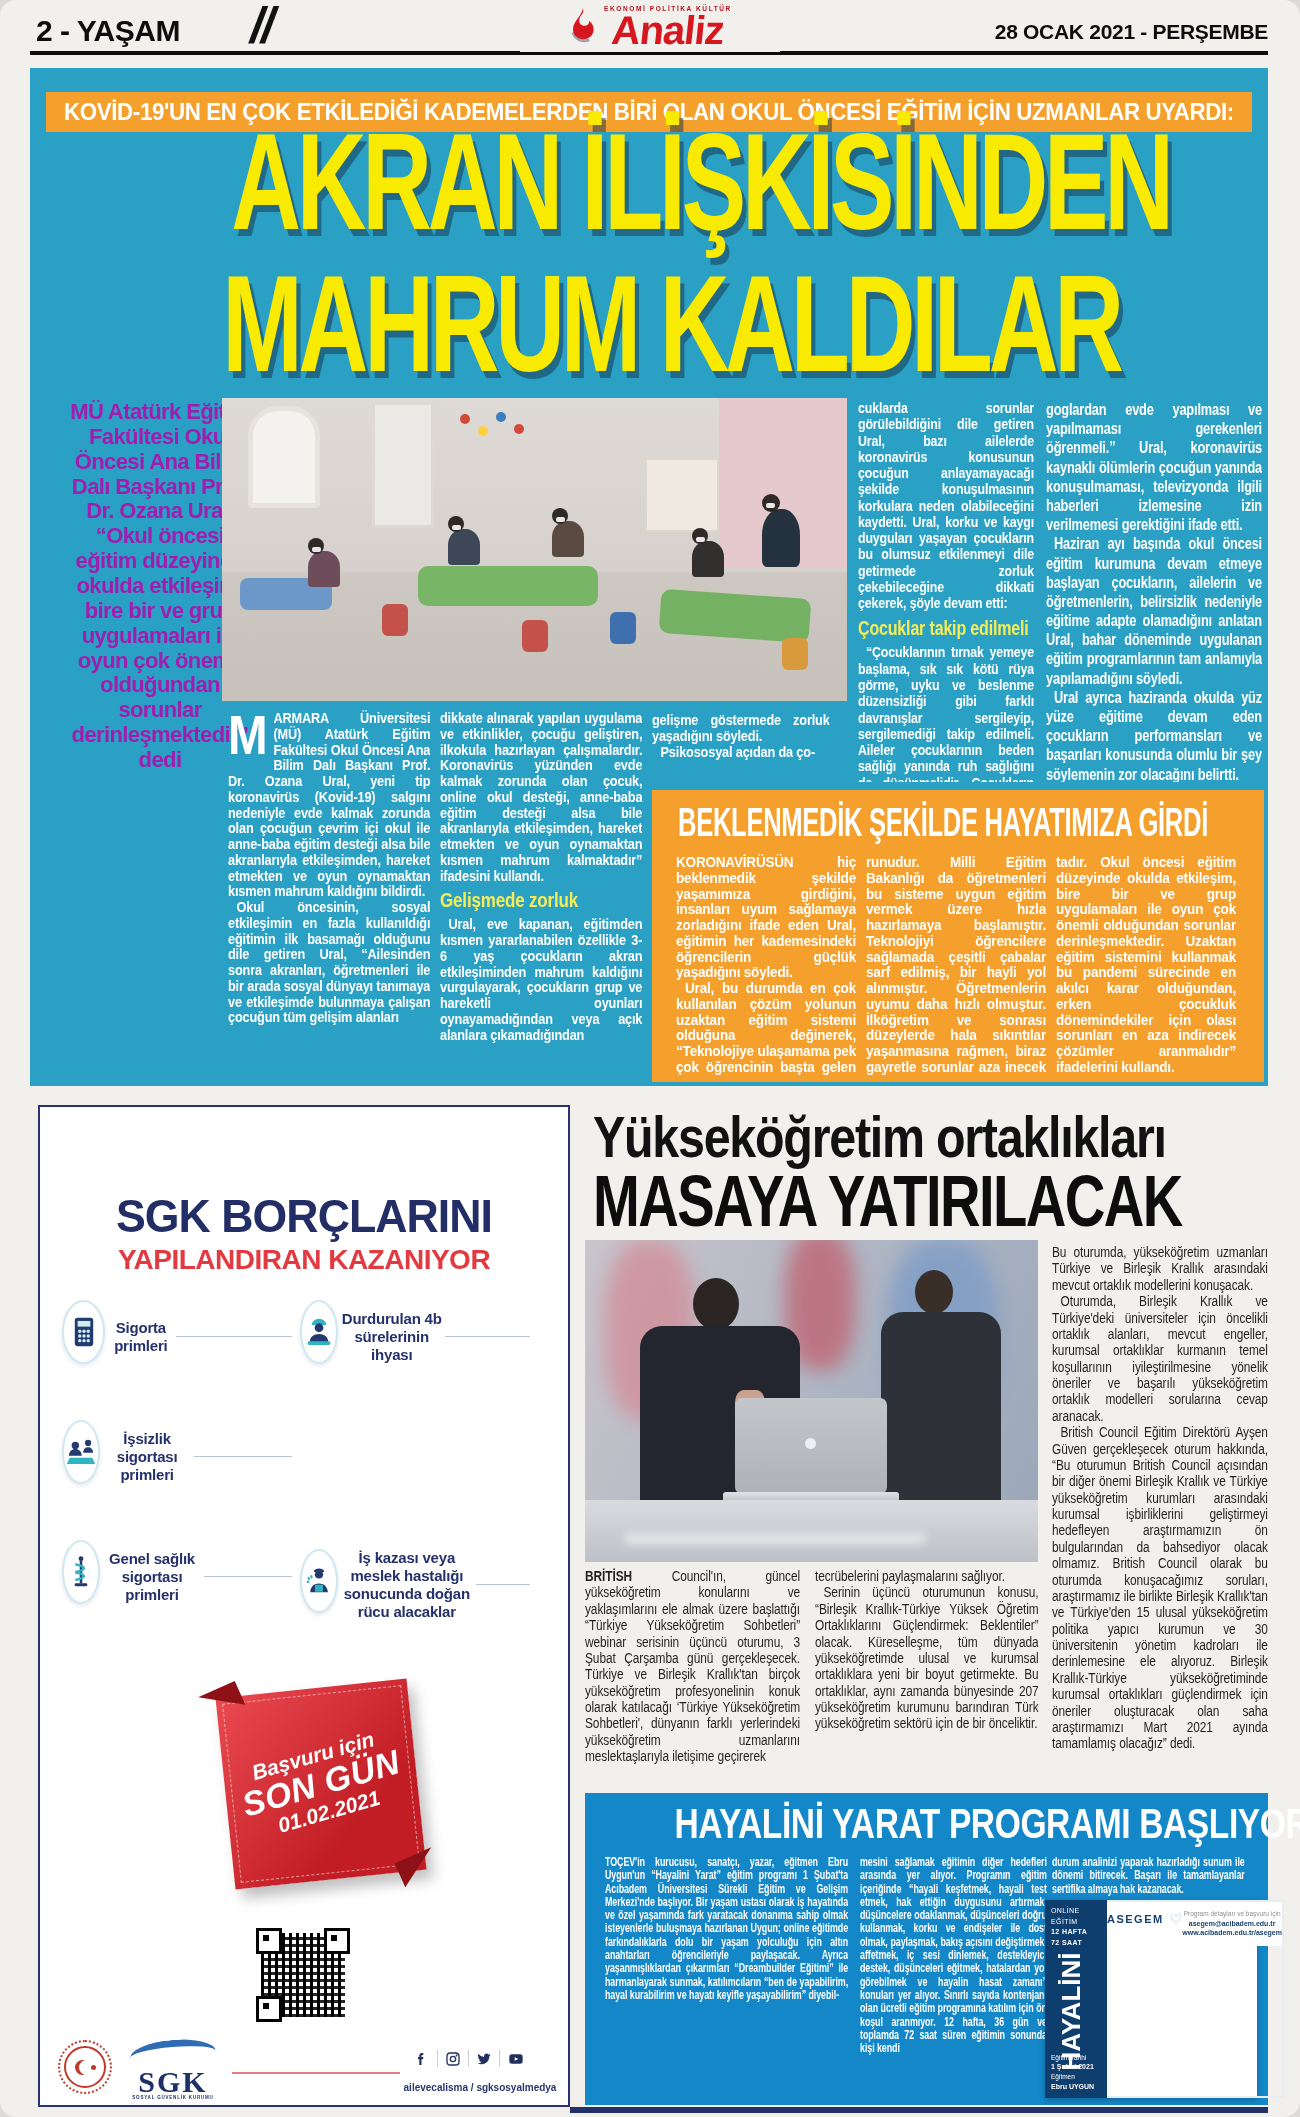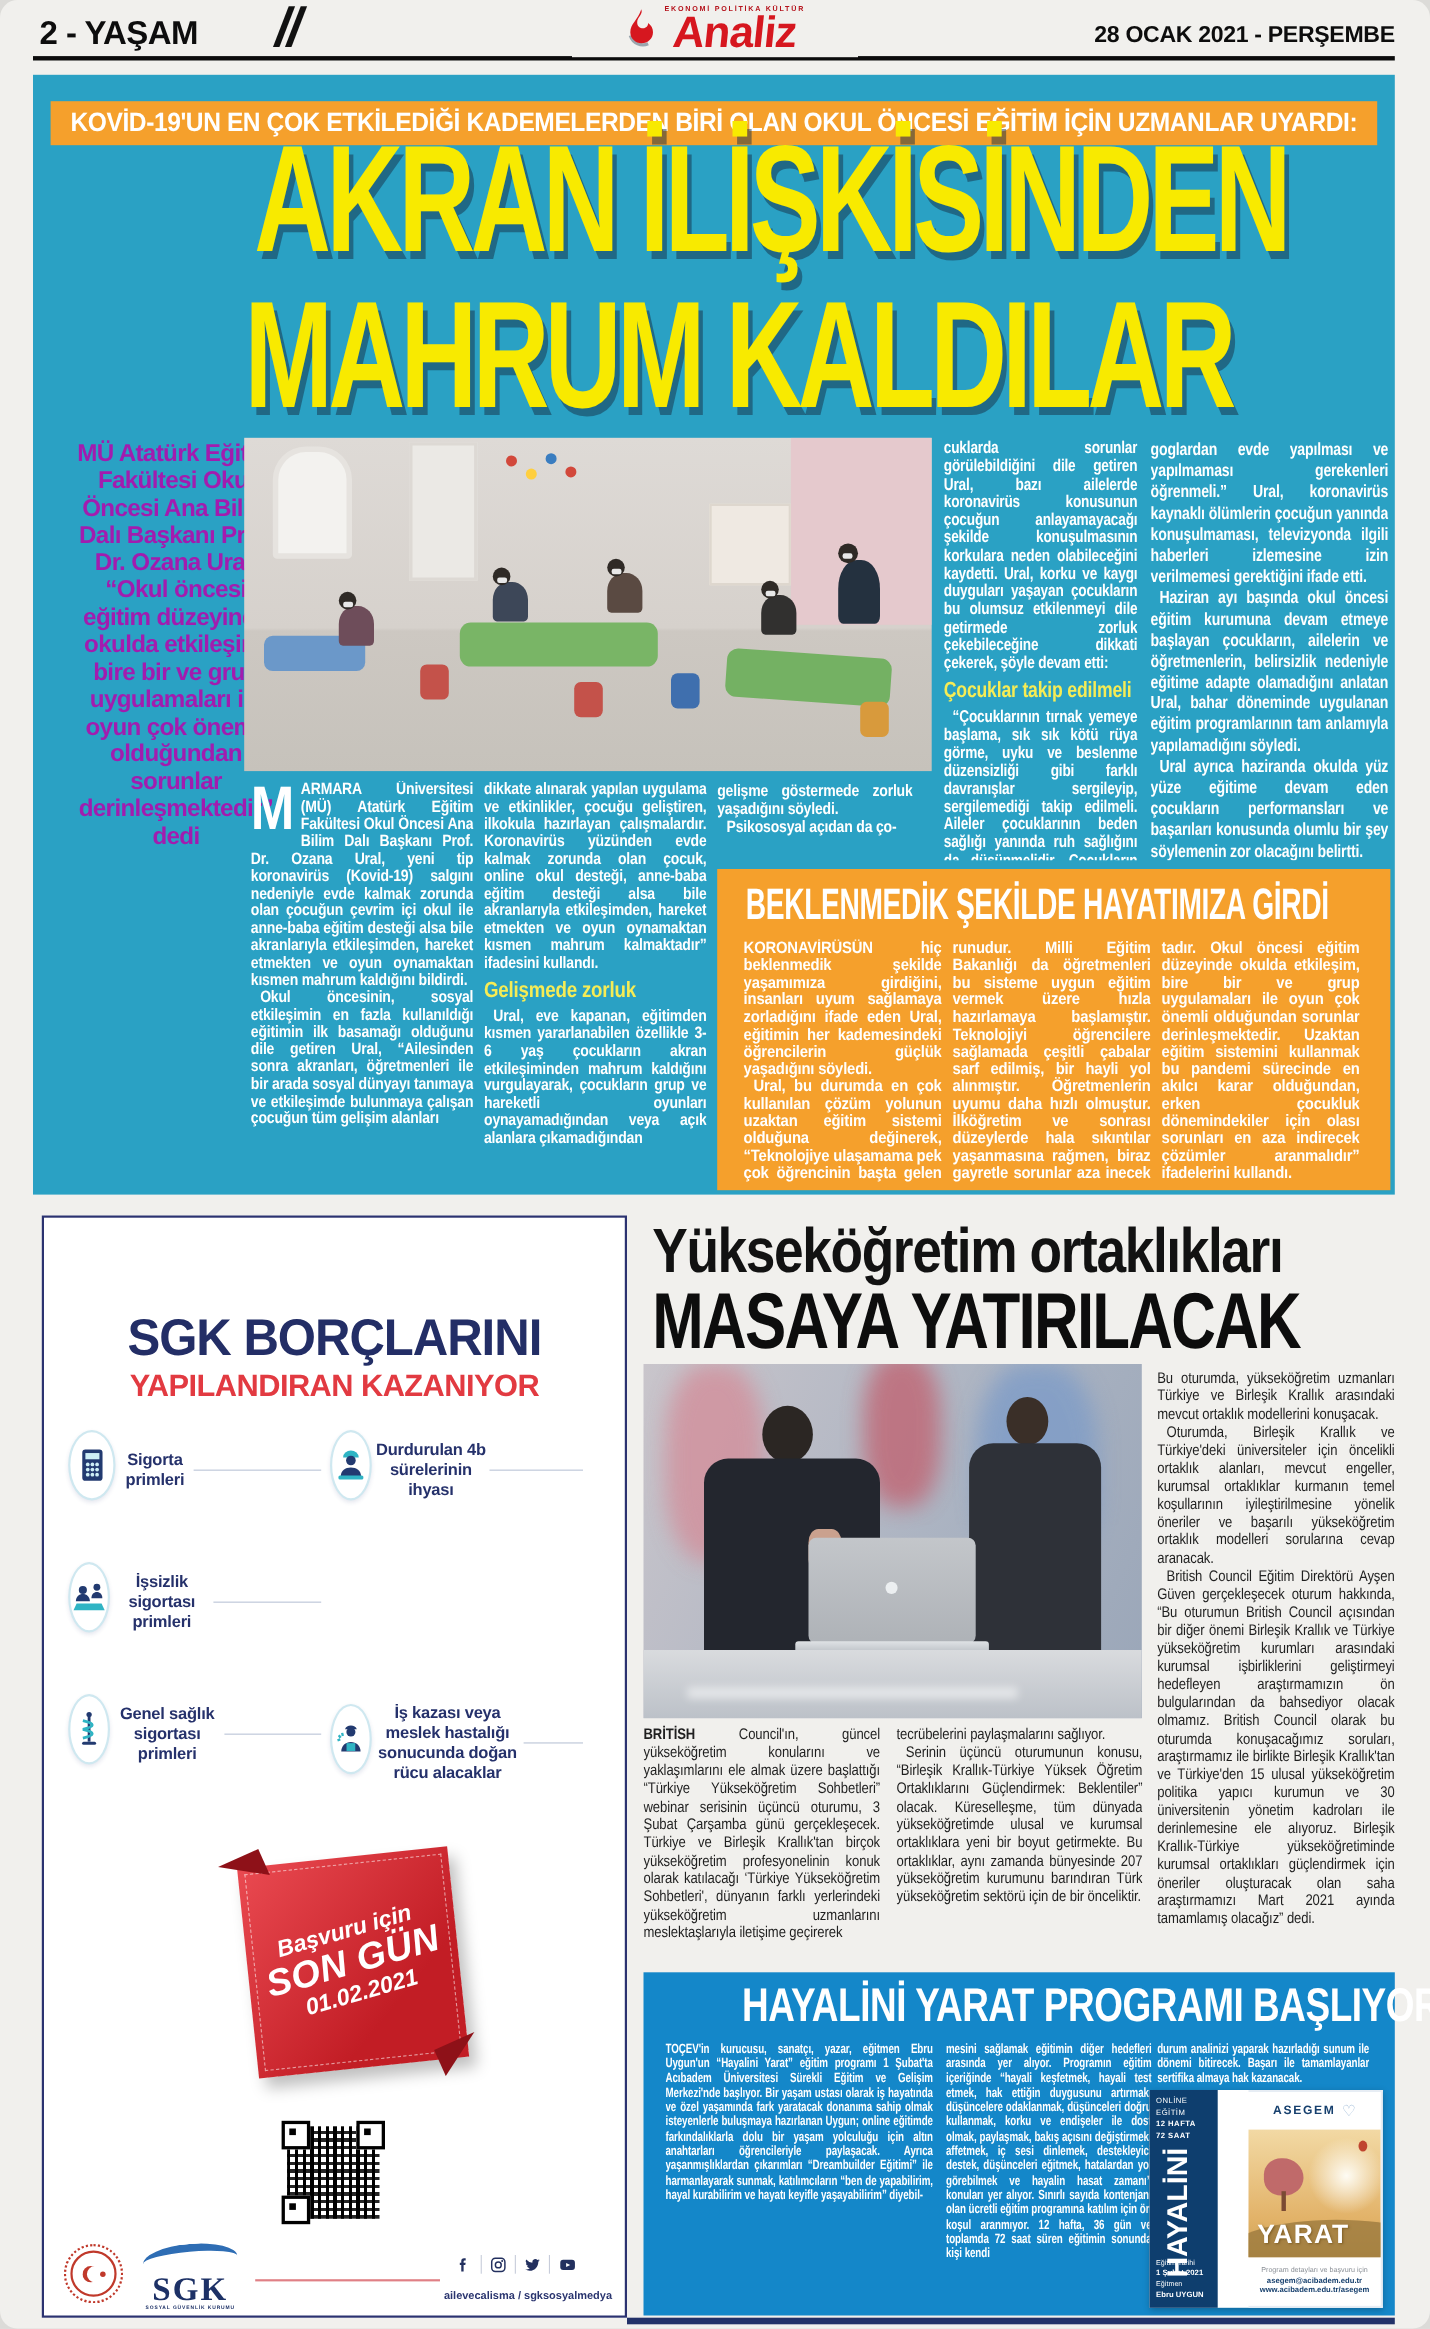--- a/index.html
+++ b/index.html
@@ -141,21 +141,21 @@
 
   
   .promo{left:1045px;top:1900px;width:212px;height:198px;background:#fff;display:flex;box-shadow:0 2px 6px rgba(0,0,0,.25);}
   .pstrip{position:relative;width:62px;background:#0e3e6e;color:#fff;overflow:visible;flex:none;}
   .ptiny{font-size:7px;font-weight:400;letter-spacing:.4px;line-height:1.5;padding:6px 0 0 6px;}
   .ptinyb{font-weight:800;}
   .vtext{position:absolute;left:-39px;top:96px;width:130px;text-align:center;transform:rotate(-90deg);
          font-size:26px;font-weight:900;color:#fff;letter-spacing:0;}
   .pbot{position:absolute;left:6px;bottom:6px;font-size:6.5px;line-height:1.45;}
   .pbotb{font-weight:800;font-size:7px;}
-  .pmain{position:relative;flex:1;display:flex;flex-direction:column;border:2px solid #e7edf4;border-left:none;margin-left:28px;}
+  .pmain{position:relative;flex:1;display:flex;flex-direction:row;border:2px solid #e7edf4;border-left:none;}
   .ptop{height:34px;display:flex;align-items:center;justify-content:center;gap:6px;background:#fff;}
   .asegem{font-size:11px;font-weight:800;color:#17406e;letter-spacing:1.5px;}
   .pheart{color:#9db9d6;font-size:14px;}
   .pland{position:relative;flex:1;background:linear-gradient(#f2d9a4,#e2b268 70%,#caa052);overflow:hidden;}
   .sun{position:absolute;left:45%;top:6%;width:70px;height:70px;border-radius:50%;background:radial-gradient(rgba(255,255,250,.95),rgba(255,255,250,0) 70%);}
   .hill{position:absolute;left:-20px;bottom:-26px;width:200px;height:60px;border-radius:50%;background:#9c7a3f;opacity:.8;}
   .tree-c{position:absolute;left:14px;top:26px;width:36px;height:34px;border-radius:50% 60% 55% 50%;background:#c06a6a;}
   .tree-t{position:absolute;left:30px;top:56px;width:4px;height:18px;background:#7a4a33;}
   .balloon{position:absolute;right:12px;top:10px;width:8px;height:10px;border-radius:50%;background:#c0452f;}
   .yarat{position:absolute;left:8px;bottom:6px;color:#fff;font-size:24px;font-weight:900;letter-spacing:1px;text-shadow:1px 1px 2px rgba(90,60,10,.5);}

